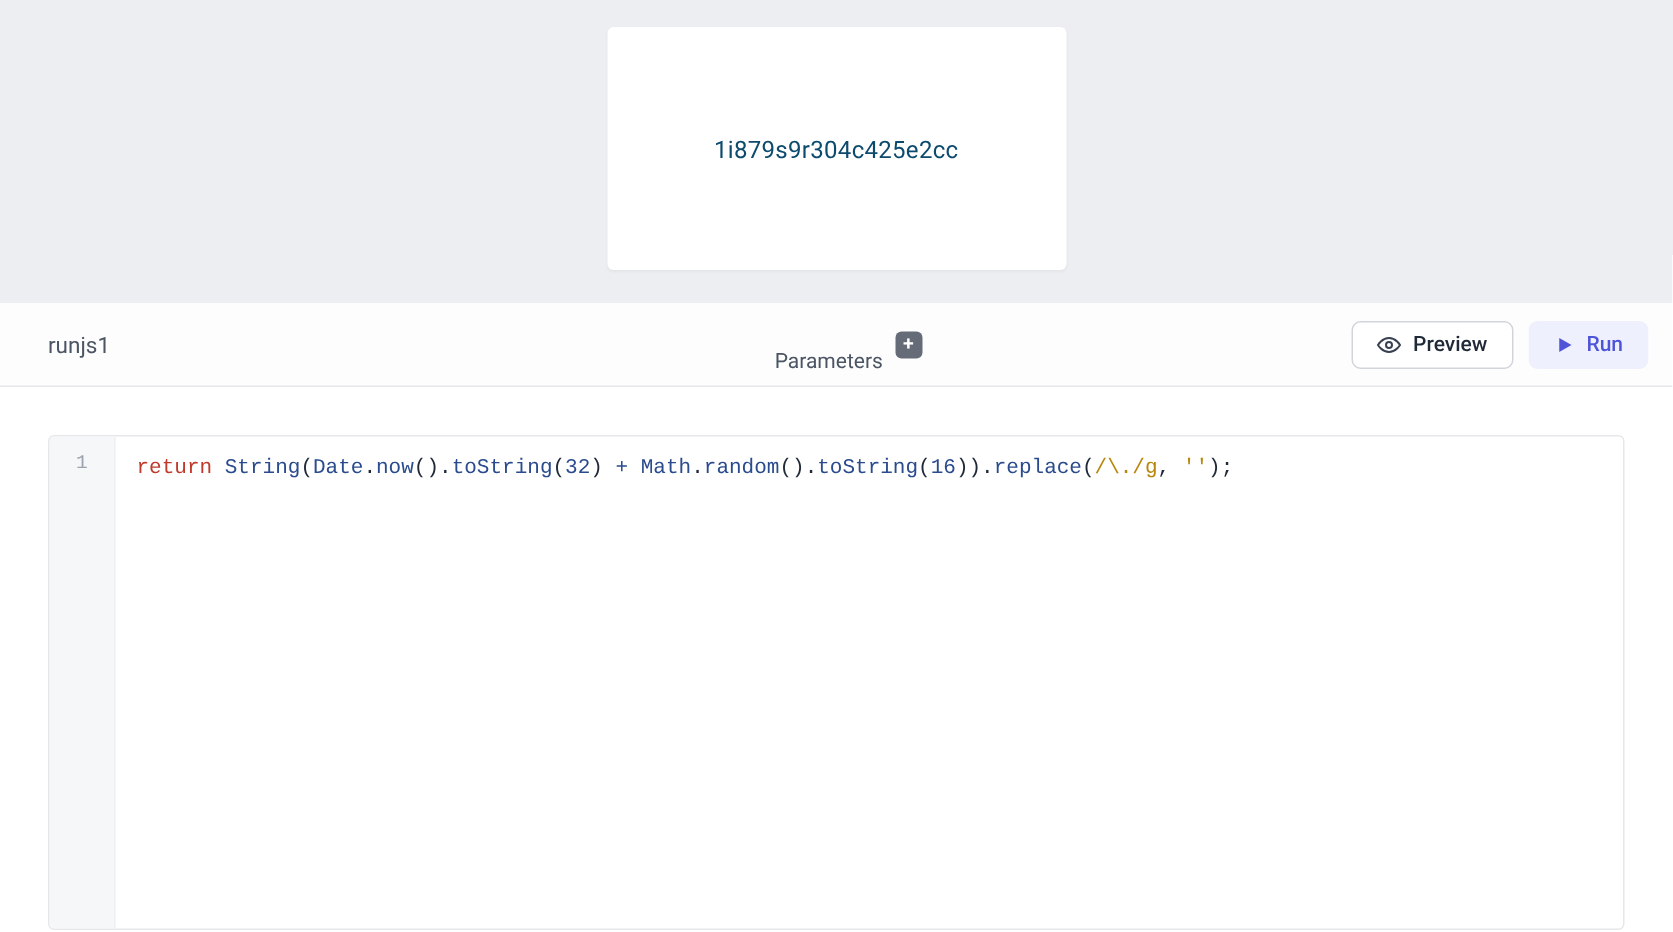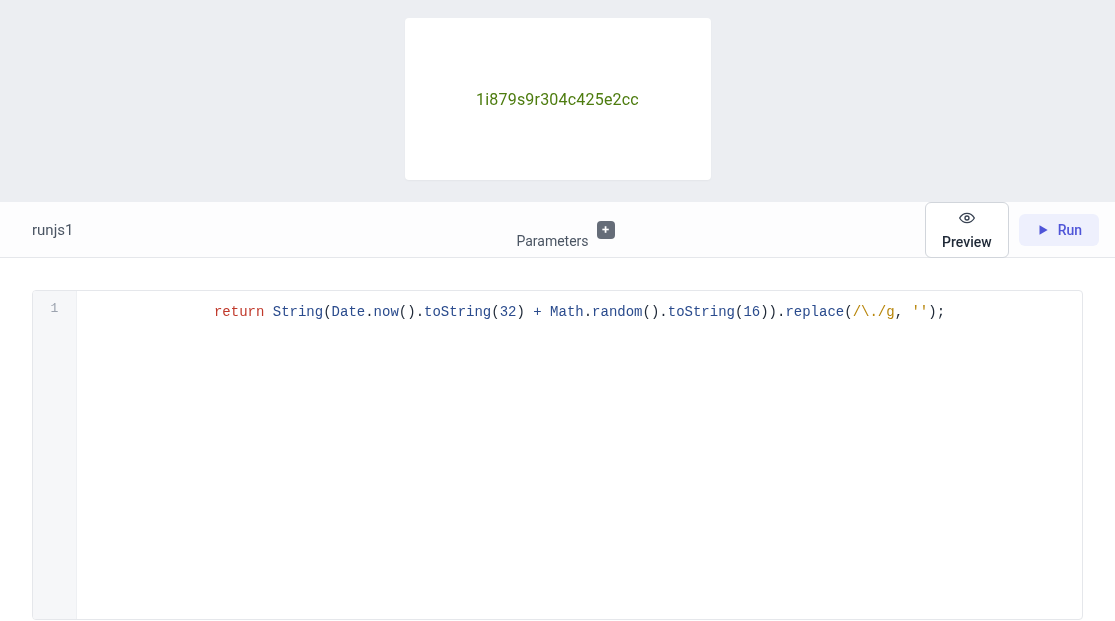--- a/index.html
+++ b/index.html
@@ -30,21 +30,21 @@
       border-radius: 4px;
       width: 306px;
       height: 162px;
       display: flex;
       align-items: center;
       justify-content: center;
       box-shadow: 0 1px 2px rgba(0,0,0,0.04);
     }
     .output-text {
       font-size: 16px;
-      color: #4d7c0f;
+      color: #0c4a6e;
       letter-spacing: 0.2px;
     }
     .toolbar {
       display: flex;
       align-items: center;
       justify-content: space-between;
       padding: 12px 16px 12px 32px;
       border-bottom: 1px solid #e5e7eb;
       background: #fdfdfe;
       height: 56px;
@@ -102,21 +102,20 @@
       font-weight: 500;
       cursor: pointer;
       border: 1px solid transparent;
       background: transparent;
       font-family: inherit;
     }
     .btn-preview {
       border: 1px solid #d1d5db;
       background: #fff;
       color: #1f2937;
-      flex-direction: column;
     }
     .btn-run {
       background: #eef0fd;
       color: #4f55d8;
       border: 1px solid transparent;
     }
     .icon-eye {
       width: 16px;
       height: 16px;
       stroke: #374151;
@@ -151,21 +150,20 @@
       border-right: 1px solid #eef0f3;
     }
     .code {
       flex: 1;
       padding: 10px 14px;
       font-family: "SFMono-Regular", Consolas, "Liberation Mono", Menlo, monospace;
       font-size: 14px;
       white-space: pre;
       color: #1f2937;
       line-height: 1.6;
-      text-align: center;
     }
     .tok-kw { color: #c0392b; }
     .tok-cls { color: #2a4b8d; }
     .tok-prop { color: #2a4b8d; }
     .tok-num { color: #2a4b8d; }
     .tok-plus { color: #2a4b8d; }
     .tok-regex { color: #b8860b; }
     .tok-str { color: #b8860b; }
     .tok-punc { color: #1f2937; }
   </style>

